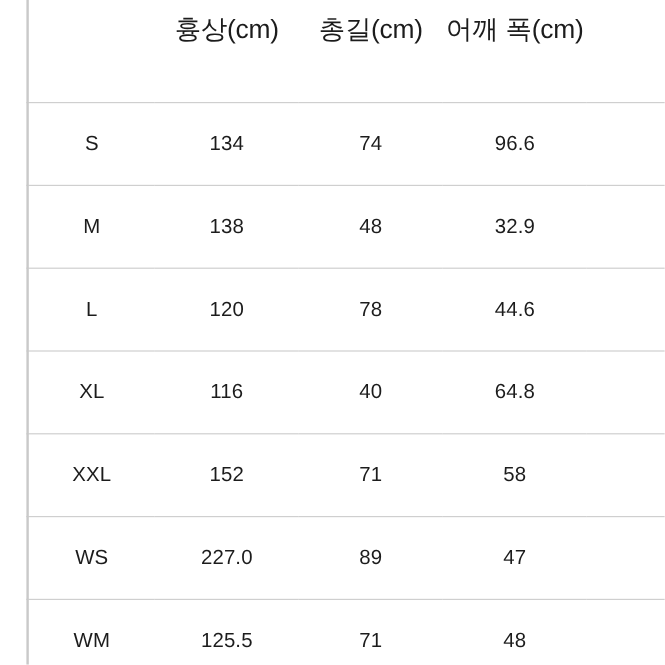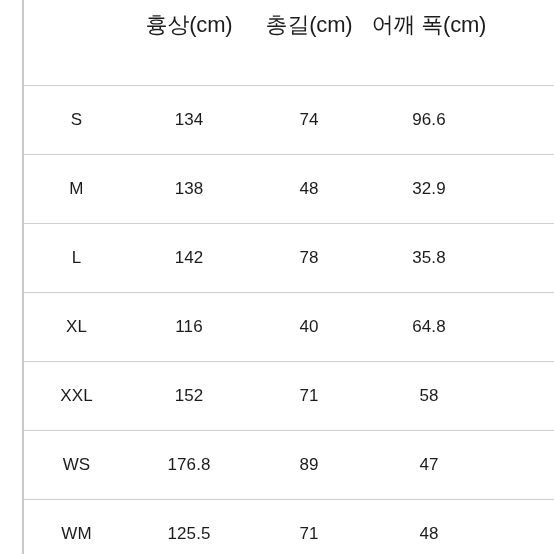--- a/index.html
+++ b/index.html
@@ -115,42 +115,42 @@
         </tr>
         <tr>
           <td class="size-label">M</td>
           <td>138</td>
           <td>48</td>
           <td>32.9</td>
           <td>6</td>
         </tr>
         <tr>
           <td class="size-label">L</td>
-          <td>142</td>
+          <td>120</td>
           <td>78</td>
-          <td>35.8</td>
+          <td>44.6</td>
           <td>6</td>
         </tr>
         <tr>
           <td class="size-label">XL</td>
           <td>116</td>
           <td>40</td>
           <td>64.8</td>
           <td>6</td>
         </tr>
         <tr>
           <td class="size-label">XXL</td>
           <td>152</td>
           <td>71</td>
           <td>58</td>
           <td>6</td>
         </tr>
         <tr>
           <td class="size-label">WS</td>
-          <td>176.8</td>
+          <td>227.0</td>
           <td>89</td>
           <td>47</td>
           <td></td>
         </tr>
         <tr>
           <td class="size-label">WM</td>
           <td>125.5</td>
           <td>71</td>
           <td>48</td>
           <td>6</td>

